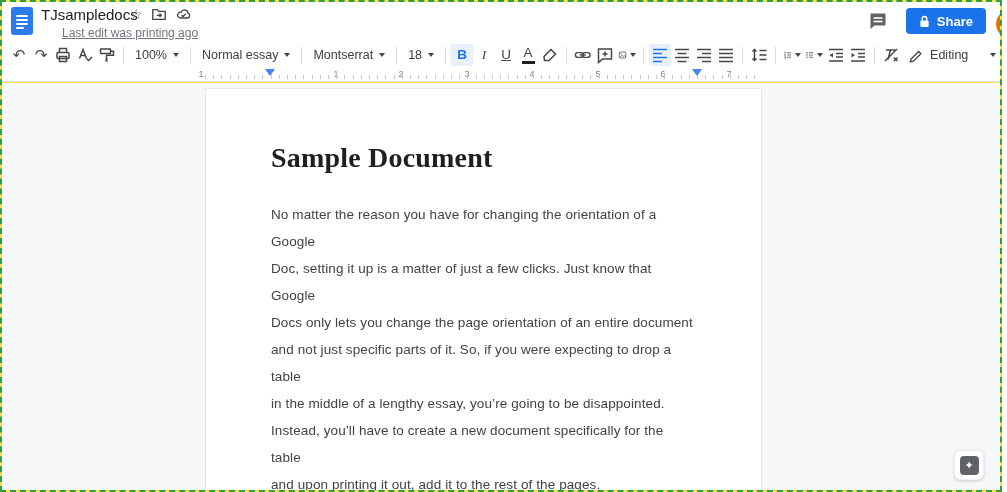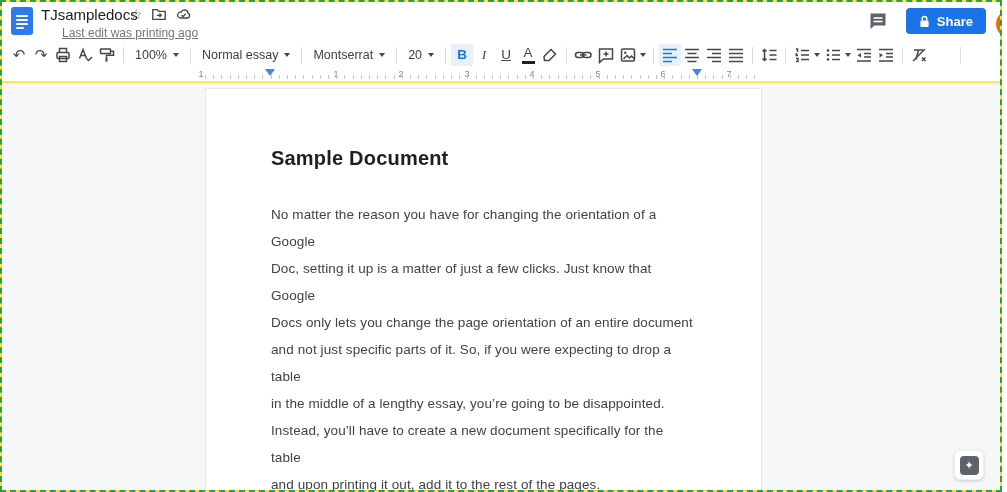--- a/index.html
+++ b/index.html
@@ -76,21 +76,21 @@
   .margin-marker { position:absolute; top:1px; width:0; height:0; transform:translateX(-50%);
     border-left:5px solid transparent; border-right:5px solid transparent; border-top:7px solid #4285f4;
     cursor:pointer; }
   .margin-marker.left { left:268px; }
   .margin-marker.right { left:695px; }
 
   
   .canvas { position:absolute; left:0; top:81px; width:100%; height:411px; background:#f6f7f8; }
   .page { position:absolute; left:203px; top:5px; width:557px; height:500px; background:#fff;
     border:1px solid #e6e8ea; padding:56px 65px 0 65px; }
-  .doc-heading { font-size:20px; font-weight:bold; color:#1f1f1f; line-height:26px; letter-spacing:0.2px; }
+  .doc-heading { font-size:28px; font-weight:bold; color:#1f1f1f; line-height:26px; letter-spacing:0.2px;font-family:Liberation Serif, serif; }
   .doc-para { white-space:pre-line; font-size:13.5px; line-height:27px; color:#3f4346; letter-spacing:0.1px; }
   .doc-para.p1 { margin-top:30px; }
 
   
   .explore-btn { position:absolute; right:16px; bottom:10px; width:30px; height:30px; background:#fff;
     border:1px solid #eceef0; border-radius:6px; box-shadow:0 1px 3px rgba(0,0,0,0.18);
     display:flex; align-items:center; justify-content:center; cursor:pointer; }
   .explore-inner { width:19px; height:19px; background:#5f6368; border-radius:4px; color:#fff;
     font-size:11px; display:flex; align-items:center; justify-content:center;
     font-family:"DejaVu Sans", sans-serif; }
@@ -177,21 +177,21 @@
       <span class="dd-label">Normal essay</span>
       <span class="caret"></span>
     </div>
     <div class="divider"></div>
     <div class="dd">
       <span class="dd-label">Montserrat</span>
       <span class="caret"></span>
     </div>
     <div class="divider"></div>
     <div class="dd">
-      <span class="dd-label">20</span>
+      <span class="dd-label">18</span>
       <span class="caret"></span>
     </div>
     <div class="divider"></div>
     <div class="tb-btn active">
       <span class="fmt-letter bold">B</span>
     </div>
     <div class="tb-btn">
       <span class="fmt-letter italic">I</span>
     </div>
     <div class="tb-btn">
@@ -291,20 +291,27 @@
     <div class="divider"></div>
     <div class="tb-btn">
       <svg class="tb-icon" width="18" height="18" viewBox="0 0 18 18">
         <path d="M4 4 h9 M8.5 4 l-2.5 9.5"></path>
         <path d="M3 15 L15 3" stroke-width="1.2"></path>
         <path d="M12 11.5 l3.5 3.5 M15.5 11.5 l-3.5 3.5"></path>
       </svg>
     </div>
 
     <div class="tb-spacer"></div>
+    <div class="dd">
+      <svg class="tb-icon" width="16" height="16" viewBox="0 0 18 18">
+        <path d="M3.5 13.5 l8.5-8.5 2.5 2.5 -8.5 8.5 -3.3 0.8 z"></path>
+      </svg>
+      <span class="dd-label">Editing</span>
+      <span class="caret" style="margin-left:16px;"></span>
+    </div>
     <div class="divider"></div>
     <div class="tb-btn" style="margin-right:6px;">
       
     </div>
   </div>
 
   <div class="ruler">
     <div>
         <span class="ruler-num">1</span>
         <span class="ruler-num">1</span>

